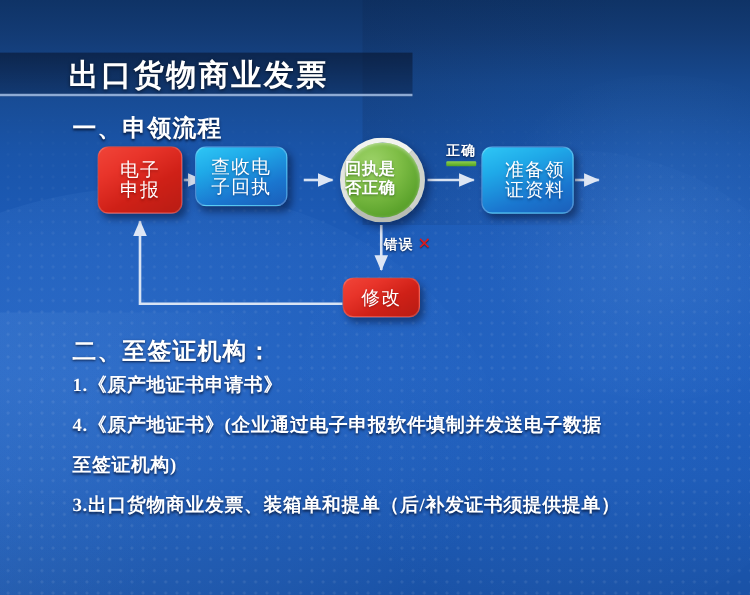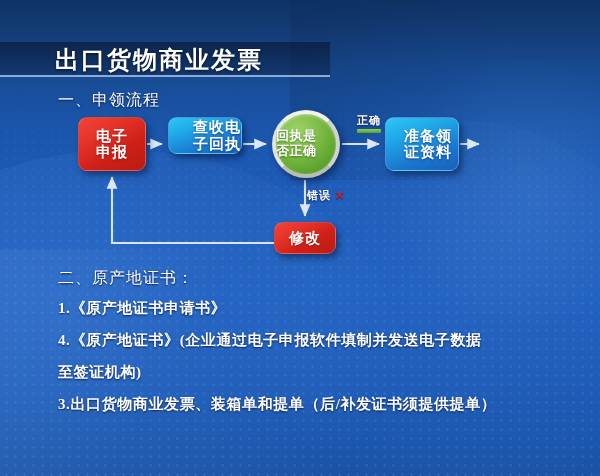--- a/index.html
+++ b/index.html
@@ -68,52 +68,52 @@
     border-bottom:2px solid rgba(185,215,255,.75);
   }
   #title-text{
     position:absolute;left:55px;top:44px;
     font-size:24px;font-weight:bold;color:#fff;letter-spacing:2px;
     text-shadow:0 1px 3px rgba(0,0,0,.65);
     font-family:"DejaVu Sans","Liberation Sans",sans-serif;
   }
   .section-head{
     position:absolute;
-    font-size:16px;font-weight:normal;color:#ffffff;letter-spacing:1px;
+    font-size:19px;font-weight:bold;color:#ffffff;letter-spacing:1px;
     text-shadow:0 1px 2px rgba(0,10,35,.8);
   }
   #sec1{left:58px;top:90px;}
   #sec2{left:58px;top:268px;}
 
   
   #flow{position:absolute;left:0;top:0;width:600px;height:280px;}
 
   .node{
     position:absolute;
     display:flex;align-items:center;justify-content:center;
     text-align:center;
-    color:#fff;font-weight:bold;
+    color:#fff;font-weight:normal;
     font-family:"DejaVu Sans","Liberation Sans",sans-serif;
     font-size:15px;line-height:1.08;
     letter-spacing:1px;
     border-radius:9px;
     box-shadow:3px 4px 6px rgba(0,12,40,.45);
     text-shadow:0 1px 2px rgba(90,0,0,.45);
   }
   .node.red{
     background:linear-gradient(150deg,#f04438 0%,#e8342a 28%,#cf2017 62%,#b81c14 100%);
     border:1px solid rgba(255,255,255,.18);
   }
   .node.blue{
     background:linear-gradient(160deg,#2ec6f5 0%,#1fa9e8 30%,#1a76cf 70%,#1b5fba 100%);
     border:1px solid rgba(255,255,255,.22);
     text-shadow:0 1px 2px rgba(0,30,80,.55);
   }
   #n-dianzi{left:78px;top:117px;width:68px;height:54px;}
-  #n-chashou{left:168px;top:117px;width:74px;height:37px;justify-content:flex-end;}
+  #n-chashou{left:156px;top:117px;width:74px;height:48px;}
   #n-zhunbei{left:385px;top:117px;width:74px;height:54px;padding-left:12px;}
   #n-lingzheng{left:485px;top:124px;width:62px;height:40px;}
   #n-xiugai{left:274px;top:222px;width:62px;height:32px;}
 
   
   #n-circle{
     position:absolute;left:272px;top:110px;width:68px;height:68px;
     border-radius:50%;
     background:radial-gradient(circle at 35% 28%, #9ed36a 0%, #7fbe46 38%, #5da42d 72%, #4e8f26 100%);
     border:4px solid;
@@ -231,20 +231,20 @@
       <span>正确</span>
       <span class="underline"></span>
     </div>
 
     <div id="lbl-wrong">
       <span>错误</span>
       <span class="xmark">✕</span>
     </div>
   </div>
 
-  <div class="section-head" id="sec2">二、原产地证书：</div>
+  <div class="section-head" id="sec2">二、至签证机构：</div>
 
   <div class="body-line" id="b1">1.《原产地证书申请书》</div>
   <div class="body-line" id="b2">4.《原产地证书》(企业通过电子申报软件填制并发送电子数据</div>
   <div class="body-line" id="b3">至签证机构)</div>
   <div class="body-line" id="b4">3.出口货物商业发票、装箱单和提单（后/补发证书须提供提单）</div>
 
 </div>
 
 </body></html>

